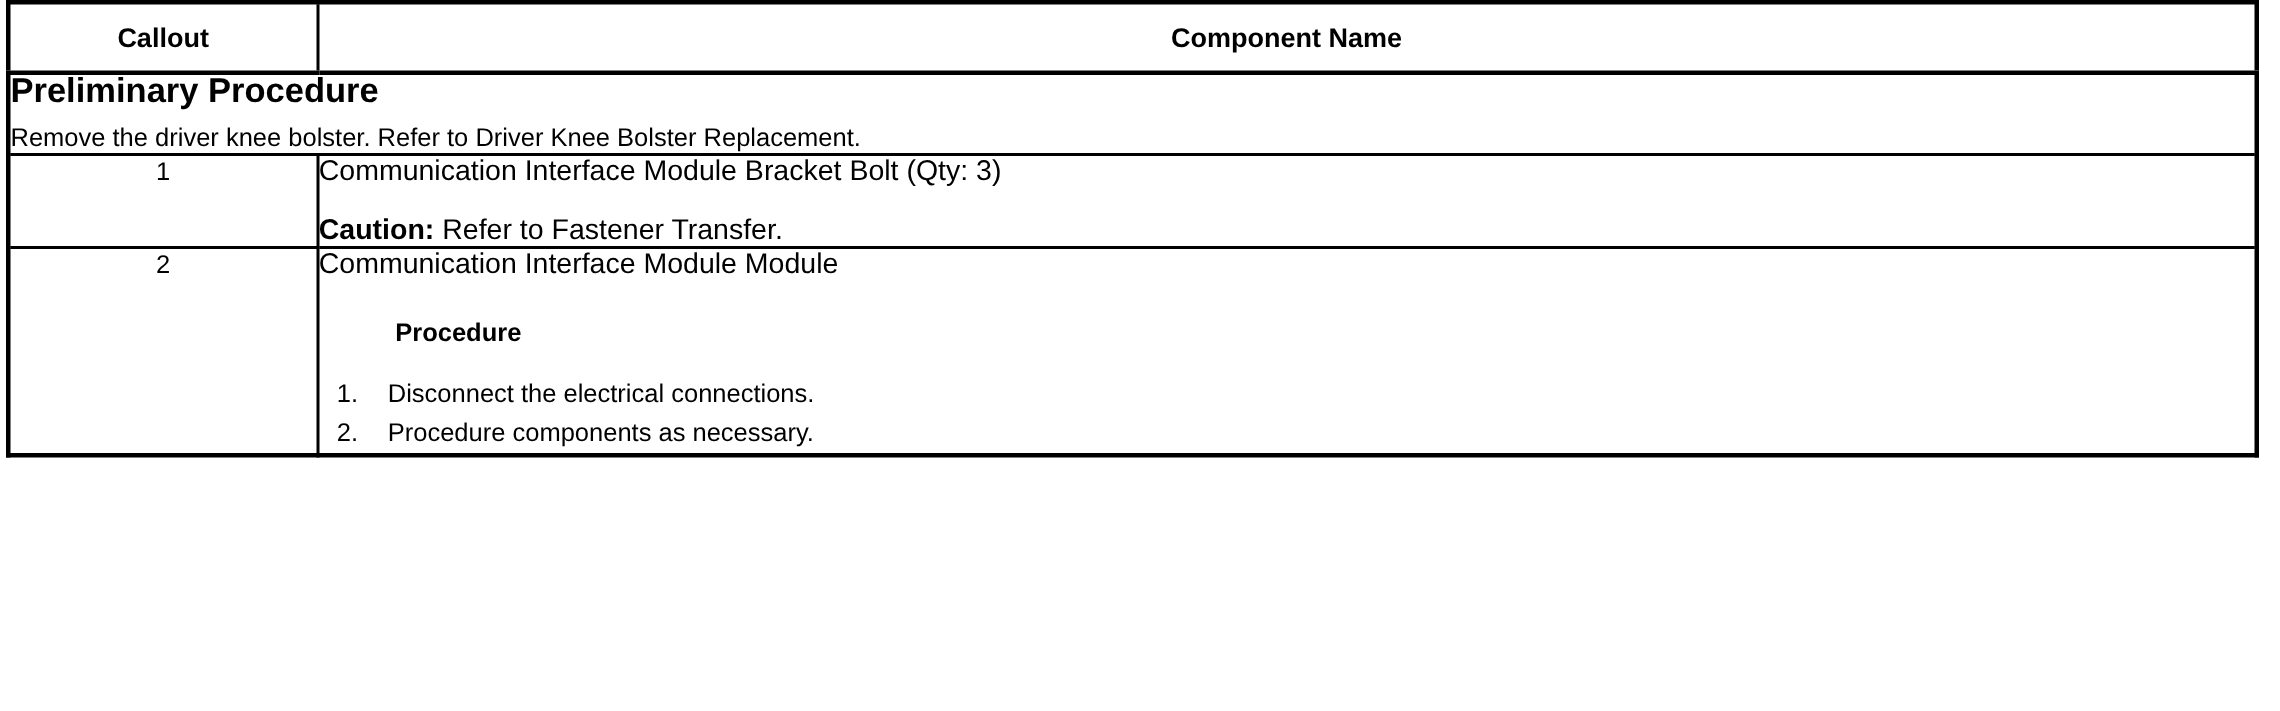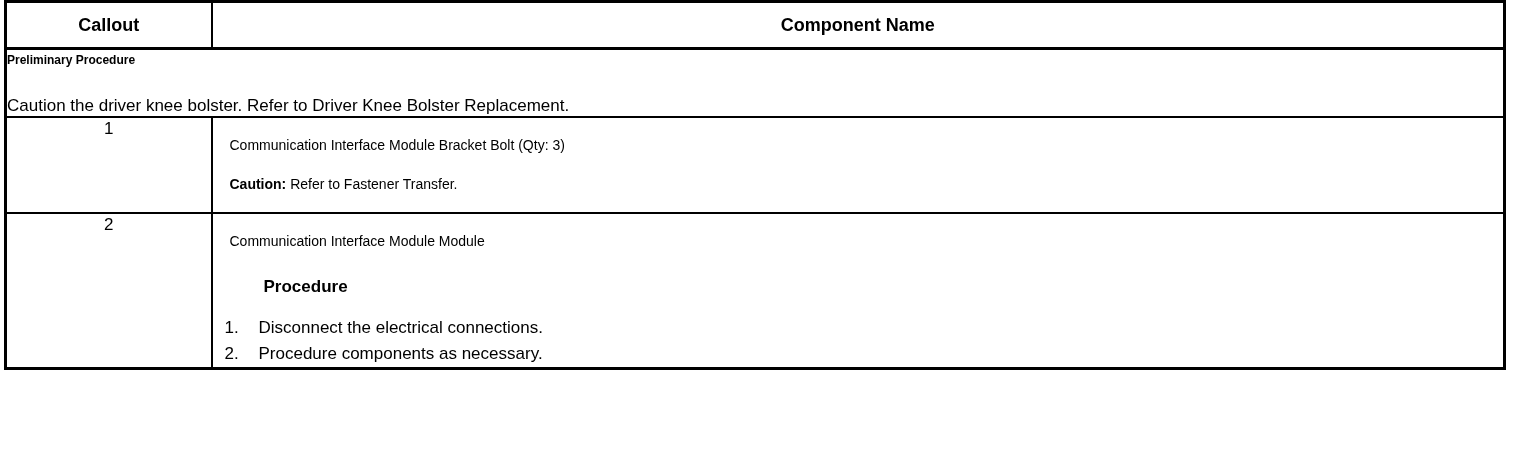--- a/index.html
+++ b/index.html
@@ -62,44 +62,44 @@
     font-size: 18px;
   }
 
   
   .prelim-cell {
     padding: 6px 6px 6px 4px;
     border-bottom: 2px solid #000;
   }
   .prelim-heading {
     font-weight: bold;
-    font-size: 12px;
+    font-size: 23px;
     line-height: 21px;
-    margin: 0 0 24px 0;
+    margin: 0 0 10px 0;
   }
   .prelim-text {
     font-size: 17px;
     line-height: 21px;
     margin: 0;
   }
 
   
   .callout-cell {
     text-align: center;
     vertical-align: middle;
     font-size: 17px;
   }
 
   
   .name-cell {
     padding: 7px 6px 7px 6px;
   }
   .name-line {
-    margin: 17px;
-    font-size: 14px;
+    margin: 0;
+    font-size: 19px;
     line-height: 21px;
   }
   .name-line + .name-line { margin-top: 18px; }
 
   .bold { font-weight: bold; }
 
   .sub-heading {
     font-weight: bold;
     font-size: 17px;
     line-height: 21px;
@@ -142,21 +142,21 @@
     <thead>
       <tr class="thead-row">
         <th>Callout</th>
         <th>Component Name</th>
       </tr>
     </thead>
     <tbody>
       <tr>
         <td class="prelim-cell" colspan="2">
           <p class="prelim-heading">Preliminary Procedure</p>
-          <p class="prelim-text">Caution the driver knee bolster. Refer to Driver Knee Bolster Replacement.</p>
+          <p class="prelim-text">Remove the driver knee bolster. Refer to Driver Knee Bolster Replacement.</p>
         </td>
       </tr>
 
       <tr>
         <td class="callout-cell">1</td>
         <td class="name-cell">
           <p class="name-line">Communication Interface Module Bracket Bolt (Qty: 3)</p>
           <p class="name-line"><span class="bold">Caution:</span><span> Refer to Fastener Transfer.</span></p>
         </td>
       </tr>

